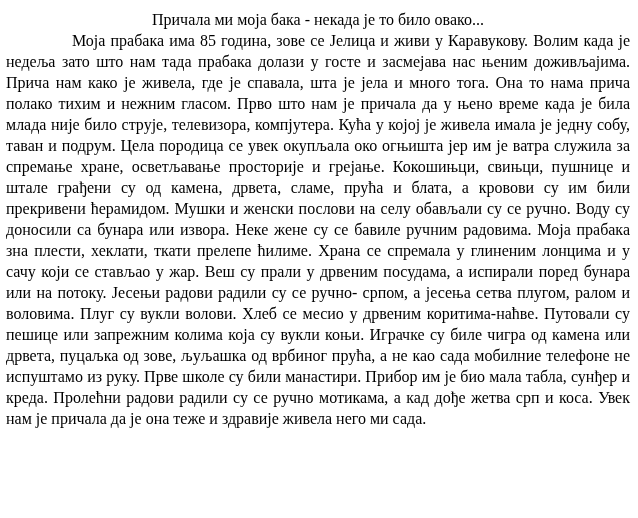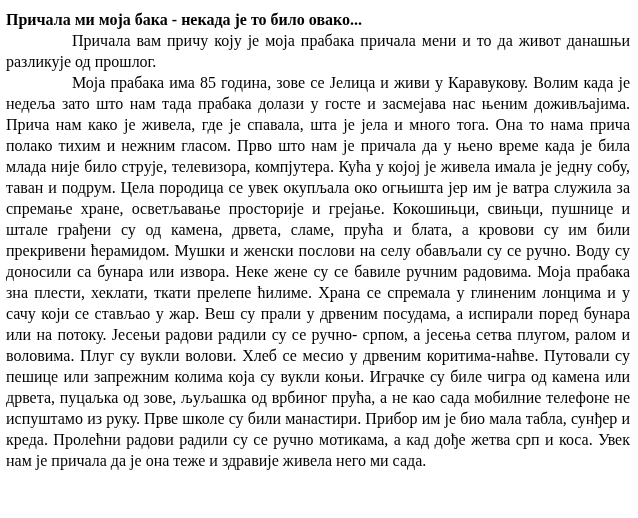--- a/index.html
+++ b/index.html
@@ -14,28 +14,28 @@
     box-sizing: border-box;
     padding: 9px 8px 0 6px;
     font-family: "Liberation Serif", "DejaVu Serif", serif;
     font-size: 16px;
     line-height: 21px;
     color: #000000;
     overflow: hidden;
   }
   .doc-title {
     margin: 0;
-    font-weight: bold;
+    text-align: center;
+    font-weight: normal;
   }
   .body-para {
     margin: 0;
     text-align: justify;
     text-indent: 66px;
   }
 </style>
 </head>
 <body>
 
 <div class="page">
   <p class="doc-title">Причала ми моја бака - некада је то било овако...</p>
-  <p class="body-para">Причала вам причу коју је моја прабака причала мени и то да живот данашњи разликује од прошлог.</p>
   <p class="body-para">Моја прабака има 85 година, зове се Јелица и живи у Каравукову. Волим када је недеља зато што нам тада прабака долази у госте и засмејава нас њеним доживљајима. Прича нам како је живела, где је спавала, шта је јела и много тога. Она то нама прича полако тихим и нежним гласом. Прво што нам је причала да у њено време када је била млада није било струје, телевизора, компјутера. Кућа у којој је живела имала је једну собу, таван и подрум. Цела породица се увек окупљала око огњишта јер им је ватра служила за спремање хране, осветљавање просторије и грејање. Кокошињци, свињци, пушнице и штале грађени су од камена, дрвета, сламе, прућа и блата, а кровови су им били прекривени ћерамидом. Мушки и женски послови на селу обављали су се ручно. Воду су доносили са бунара или извора. Неке жене су се бавиле ручним радовима. Моја прабака зна плести, хеклати, ткати прелепе ћилиме. Храна се спремала у глиненим лонцима и у сачу који се стављао у жар. Веш су прали у дрвеним посудама, а испирали поред бунара или на потоку. Јесењи радови радили су се ручно- српом, а јесења сетва плугом, ралом и воловима. Плуг су вукли волови. Хлеб се месио у дрвеним коритима-наћве. Путовали су пешице или запрежним колима која су вукли коњи. Играчке су биле чигра од камена или дрвета, пуцаљка од зове, љуљашка од врбиног прућа, а не као сада мобилние телефоне не испуштамо из руку. Прве школе су били манастири. Прибор им је био мала табла, сунђер и креда. Пролећни радови радили су се ручно мотикама, а кад дође жетва срп и коса. Увек нам је причала да је она теже и здравије живела него ми сада.</p>
 </div>
 
 </body></html>

